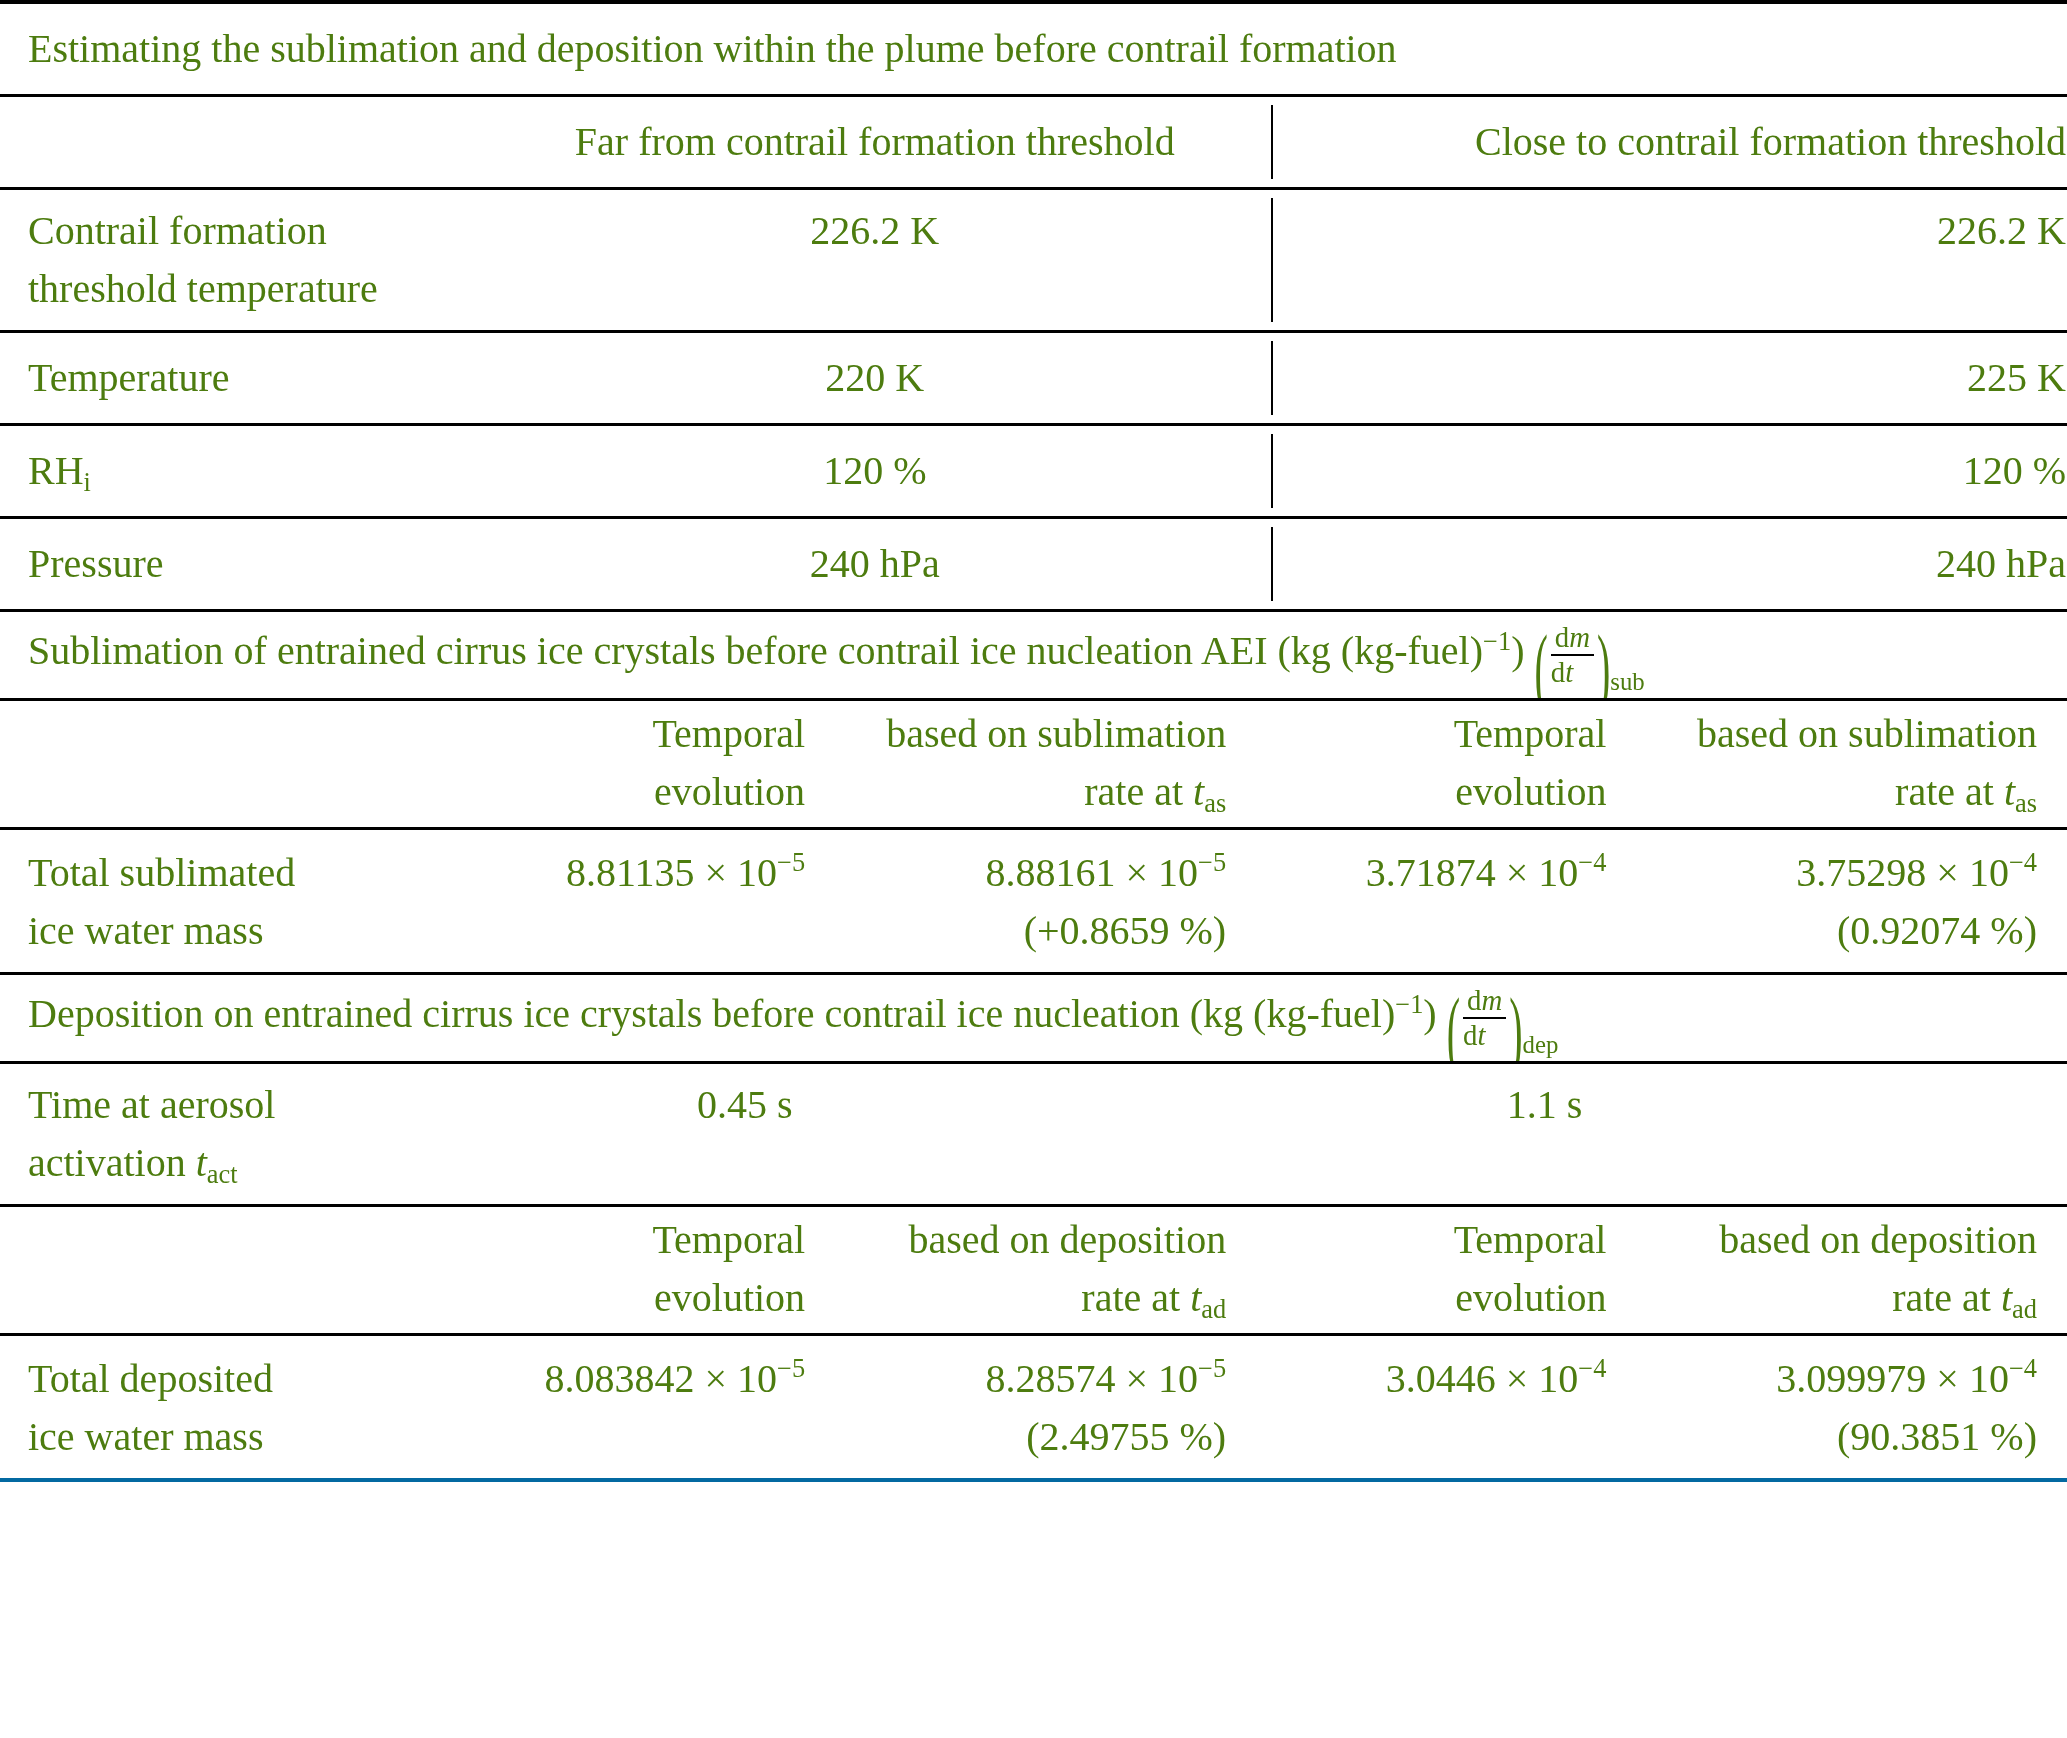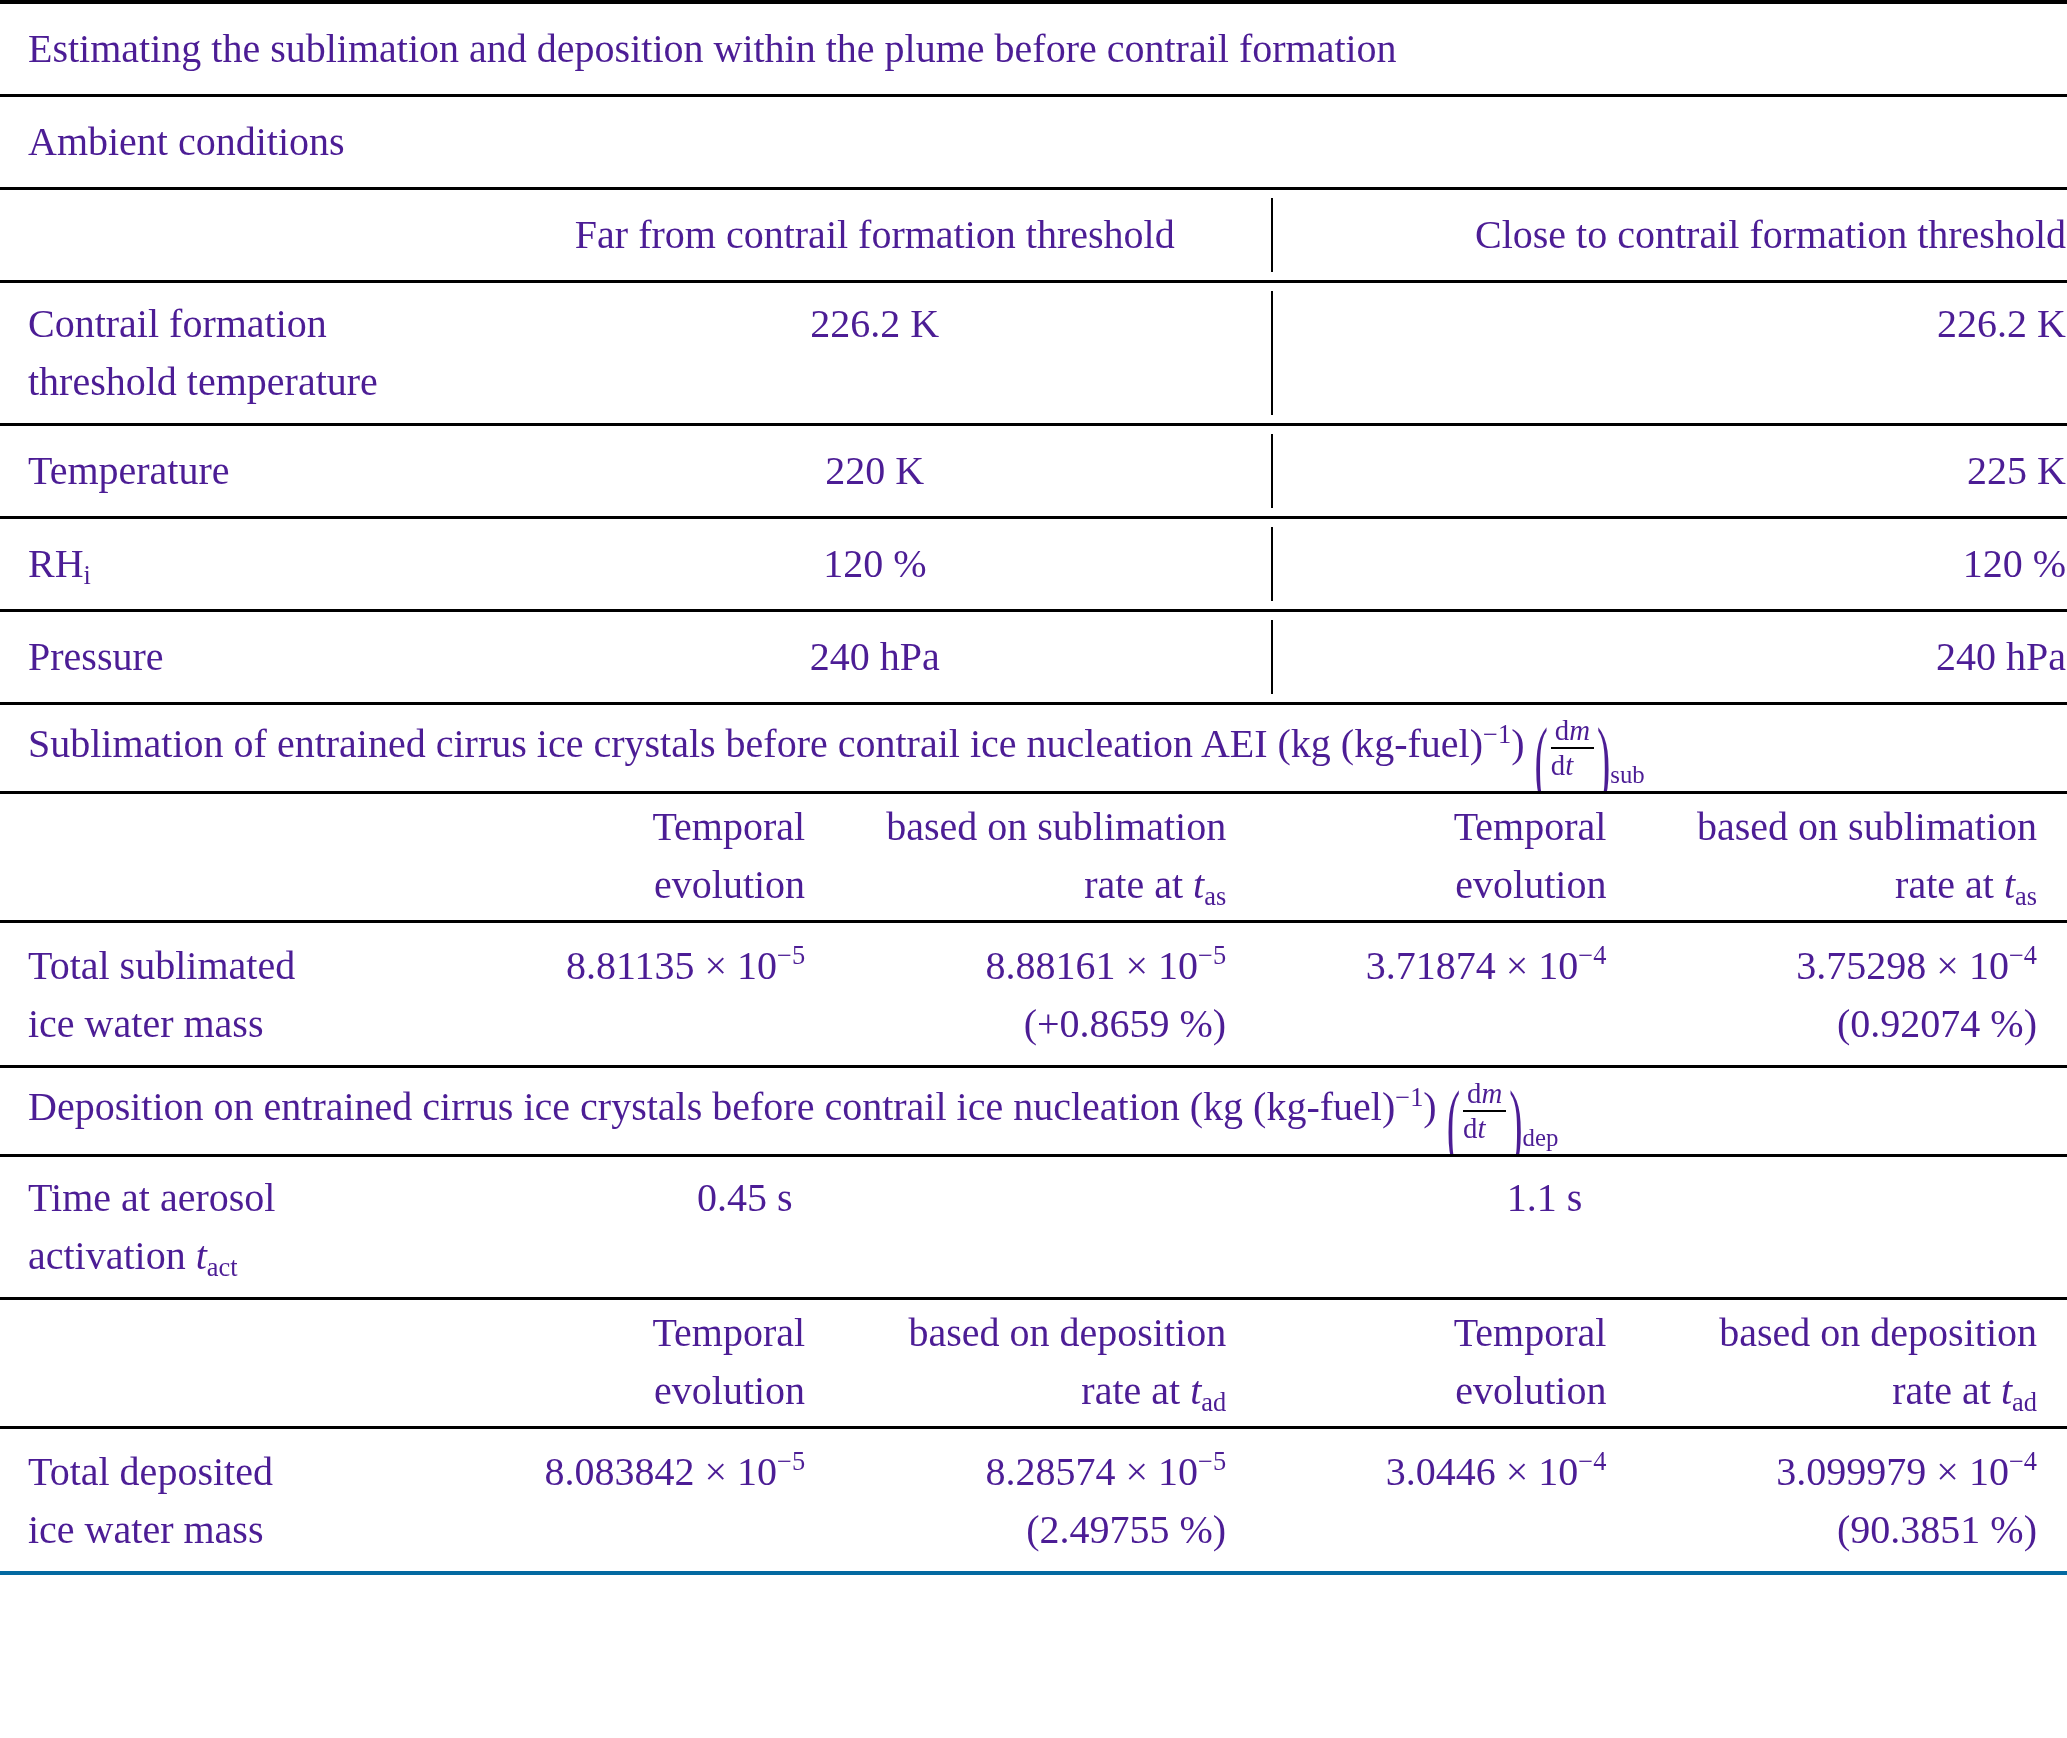--- a/index.html
+++ b/index.html
@@ -1,20 +1,20 @@
 <!DOCTYPE html>
 <html><head>
 <meta charset="utf-8">
 <style>
   html, body { margin: 0; padding: 0; background: #ffffff; }
   .page {
     width: 2067px;
     box-sizing: border-box;
     font-family: "Liberation Serif", "DejaVu Serif", serif;
-    color: #4c1d95;
+    color: #4d7c0f;
   }
   table.paper-table {
     width: 2067px;
     border-collapse: collapse;
     table-layout: fixed;
     border-top: 4px solid #000;
     font-size: 40px;
   }
   td {
     vertical-align: top;
@@ -92,23 +92,20 @@
     <col style="width:22.5%">
     <col style="width:16.8%">
     <col style="width:21.7%">
   </colgroup>
   <tbody>
 
     <tr class="rule">
       <td colspan="5" class="lbl">Estimating the sublimation and deposition within the plume before contrail formation</td>
     </tr>
 
-    <tr class="rule">
-      <td colspan="5" class="lbl">Ambient conditions</td>
-    </tr>
 
     <tr class="rule">
       <td class="lbl"></td>
       <td colspan="2" class="grp grpf">Far from contrail formation threshold</td>
       <td colspan="2" class="grp grpc vsep">Close to contrail formation threshold</td>
     </tr>
 
     <tr class="rule tworow">
       <td class="lbl">
         <div>Contrail formation</div>

